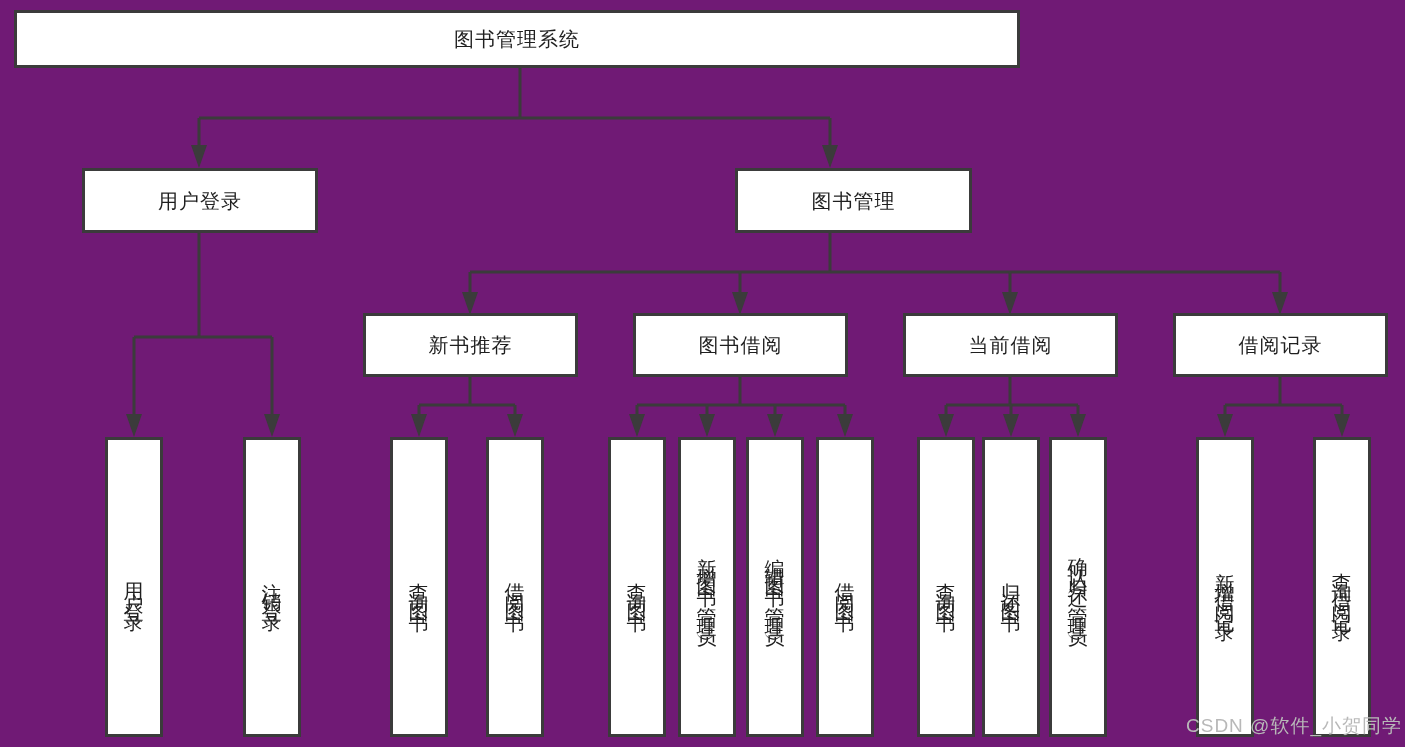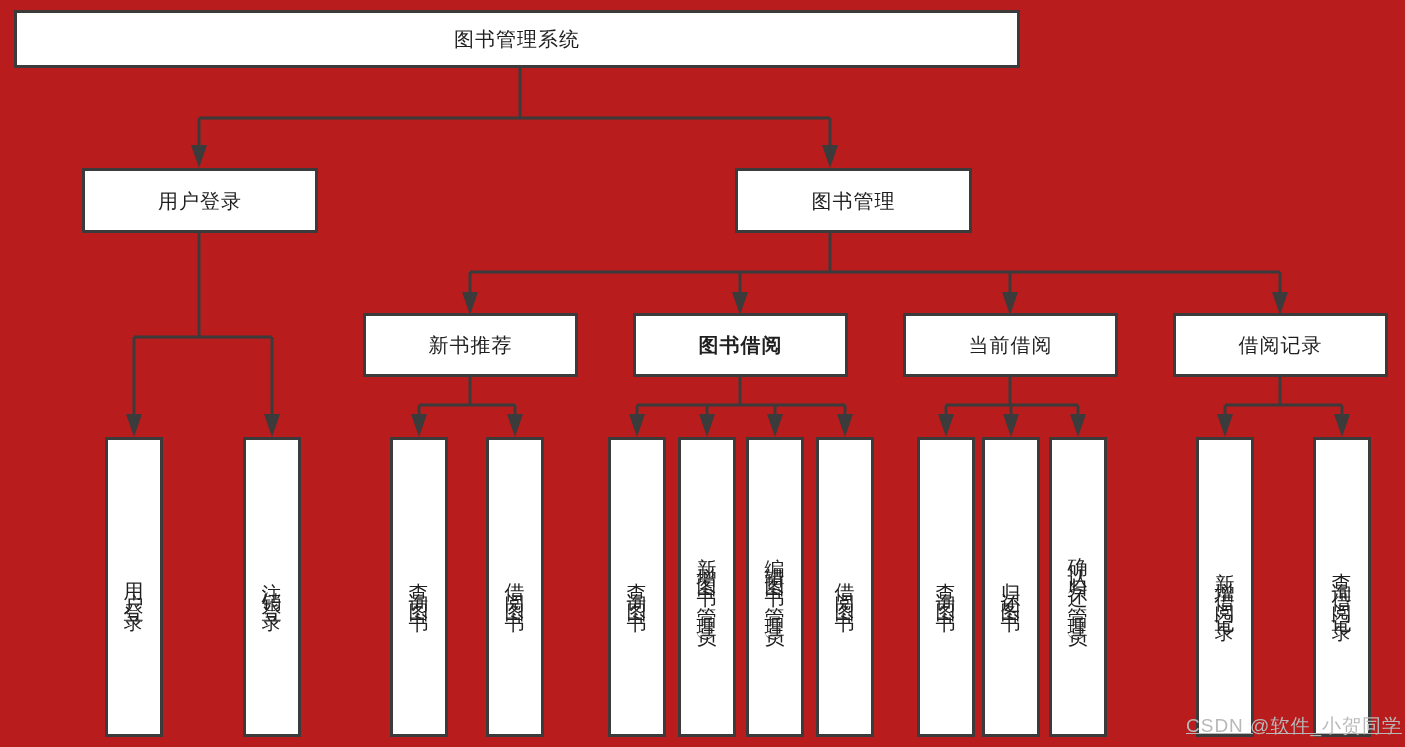--- a/index.html
+++ b/index.html
@@ -5,21 +5,21 @@
   html, body {
     margin: 0;
     padding: 0;
     background: #ffffff;
     font-family: "Liberation Sans", "DejaVu Sans", sans-serif;
   }
   .stage {
     position: relative;
     width: 1405px;
     height: 747px;
-    background: #b91c1c;
+    background: #701a75;
     overflow: hidden;
   }
   .connectors {
     position: absolute;
     left: 0;
     top: 0;
     width: 1405px;
     height: 747px;
     pointer-events: none;
   }
@@ -47,21 +47,20 @@
     white-space: nowrap;
   }
   .watermark {
     position: absolute;
     left: 1186px;
     top: 713px;
     font-size: 19px;
     color: #b8b8b8;
     letter-spacing: 1px;
     white-space: nowrap;
-    text-decoration: underline;
   }
 </style>
 </head>
 <body>
 
 <div class="stage">
 
   <svg class="connectors" viewBox="0 0 1405 747" xmlns="http://www.w3.org/2000/svg">
     <g stroke="#3b3b3b" stroke-width="3" fill="none">
 
@@ -142,21 +141,21 @@
   <div class="node h" style="left:82px; top:168px; width:236px; height:65px;">
     <span>用户登录</span>
   </div>
   <div class="node h" style="left:711px; top:168px; width:237px; height:65px;margin-left:24px;">
     <span>图书管理</span>
   </div>
 
   <div class="node h" style="left:363px; top:313px; width:215px; height:64px;text-align:right;">
     <span>新书推荐</span>
   </div>
-  <div class="node h" style="left:633px; top:313px; width:215px; height:64px;font-weight:bold;">
+  <div class="node h" style="left:633px; top:313px; width:215px; height:64px;">
     <span>图书借阅</span>
   </div>
   <div class="node h" style="left:1173px; top:313px; width:215px; height:64px;">
     <span>借阅记录</span>
   </div>
   <div class="node h" style="left:903px; top:313px; width:215px; height:64px;">
     <span>当前借阅</span>
   </div>
 
   <div class="node v" style="left:105px; top:437px; width:58px; height:300px;">

